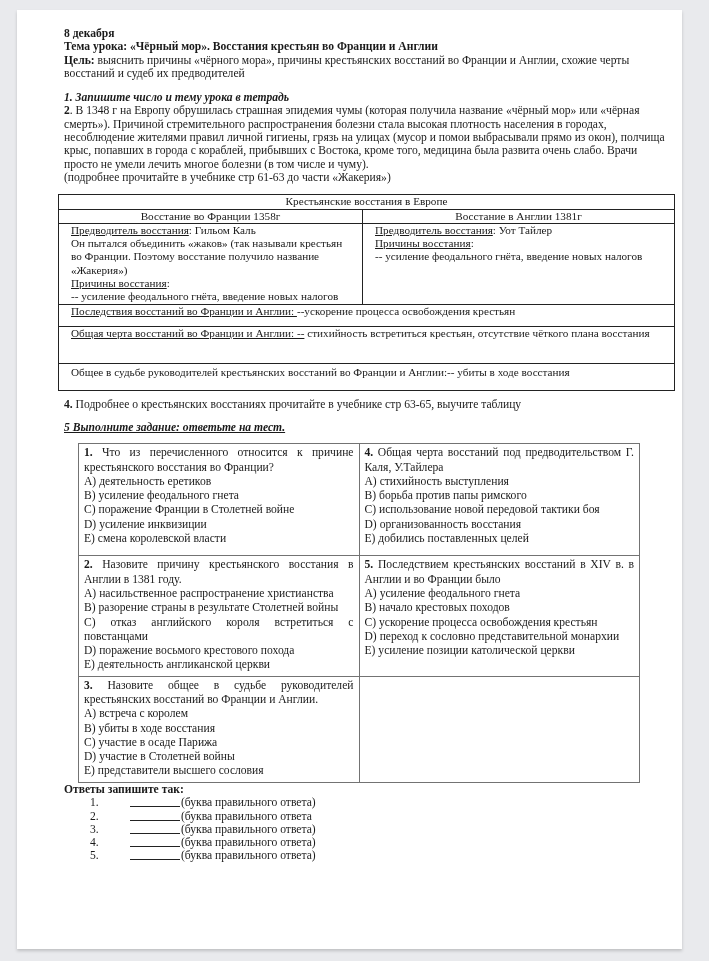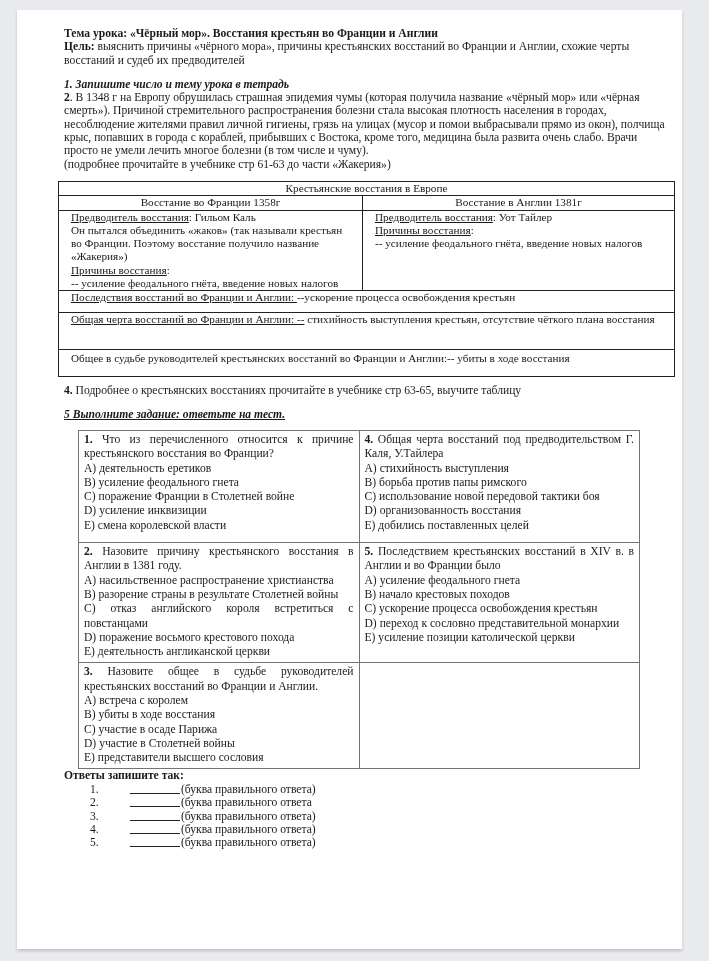--- a/index.html
+++ b/index.html
@@ -30,20 +30,21 @@
   .ans-row { display:flex; }
   .ans-num { width:40px; }
   .blank { display:inline-block; width:50px; border-bottom:1px solid #222; height:10px; margin-right:1px; }
 </style>
 </head>
 <body>
 
 <div class="page">
   <div class="content">
 
+    <p class="b">8 декабря</p>
     <p class="b">Тема урока: «Чёрный мор». Восстания крестьян во Франции и Англии</p>
     <p><span class="b">Цель:</span><span> выяснить причины «чёрного мора», причины крестьянских восстаний во Франции и Англии, схожие черты восстаний и судеб их предводителей</span></p>
 
     <div class="gap"></div>
     <p class="bi">1. Запишите число и тему урока в тетрадь</p>
     <p><span class="b">2</span><span>. В 1348 г на Европу обрушилась страшная эпидемия чумы (которая получила название «чёрный мор» или «чёрная смерть»).  Причиной стремительного распространения болезни стала высокая плотность населения в городах, несоблюдение жителями правил личной гигиены, грязь на улицах (мусор и помои выбрасывали прямо из окон), полчища крыс, попавших в города с кораблей, прибывших с Востока, кроме того, медицина была развита очень слабо. Врачи просто не умели лечить многое болезни (в том числе и чуму).</span></p>
     <p>(подробнее прочитайте в учебнике стр 61-63 до части «Жакерия»)</p>
 
     <div style="height:10px"></div>
 
@@ -66,21 +67,21 @@
         <td>
           <div><span class="u">Предводитель восстания</span><span>: Уот Тайлер</span></div>
           <div><span class="u">Причины восстания</span><span>:</span></div>
           <div>-- усиление феодального гнёта, введение новых налогов</div>
         </td>
       </tr>
       <tr>
         <td colspan="2" class="tall"><span class="u">Последствия восстаний во Франции и Англии:   </span><span>--ускорение процесса освобождения крестьян</span></td>
       </tr>
       <tr>
-        <td colspan="2" class="tall2 wide"><span class="u">Общая черта восстаний во Франции и Англии: --</span><span> стихийность выступления крестьян, отсутствие чёткого плана восстания</span></td>
+        <td colspan="2" class="tall2 wide"><span class="u">Общая черта восстаний во Франции и Англии: --</span><span> стихийность встретиться крестьян, отсутствие чёткого плана восстания</span></td>
       </tr>
       <tr>
         <td colspan="2" class="tall" style="padding-top:2px;height:24px">Общее в судьбе руководителей крестьянских восстаний во Франции и Англии:-- убиты в ходе восстания</td>
       </tr>
     </tbody>
       </table>
 
     <p style="margin-top:7px"><span class="b">4.</span><span> Подробнее о крестьянских восстаниях прочитайте в учебнике стр 63-65, выучите таблицу</span></p>
 
     <div style="height:10px"></div>

